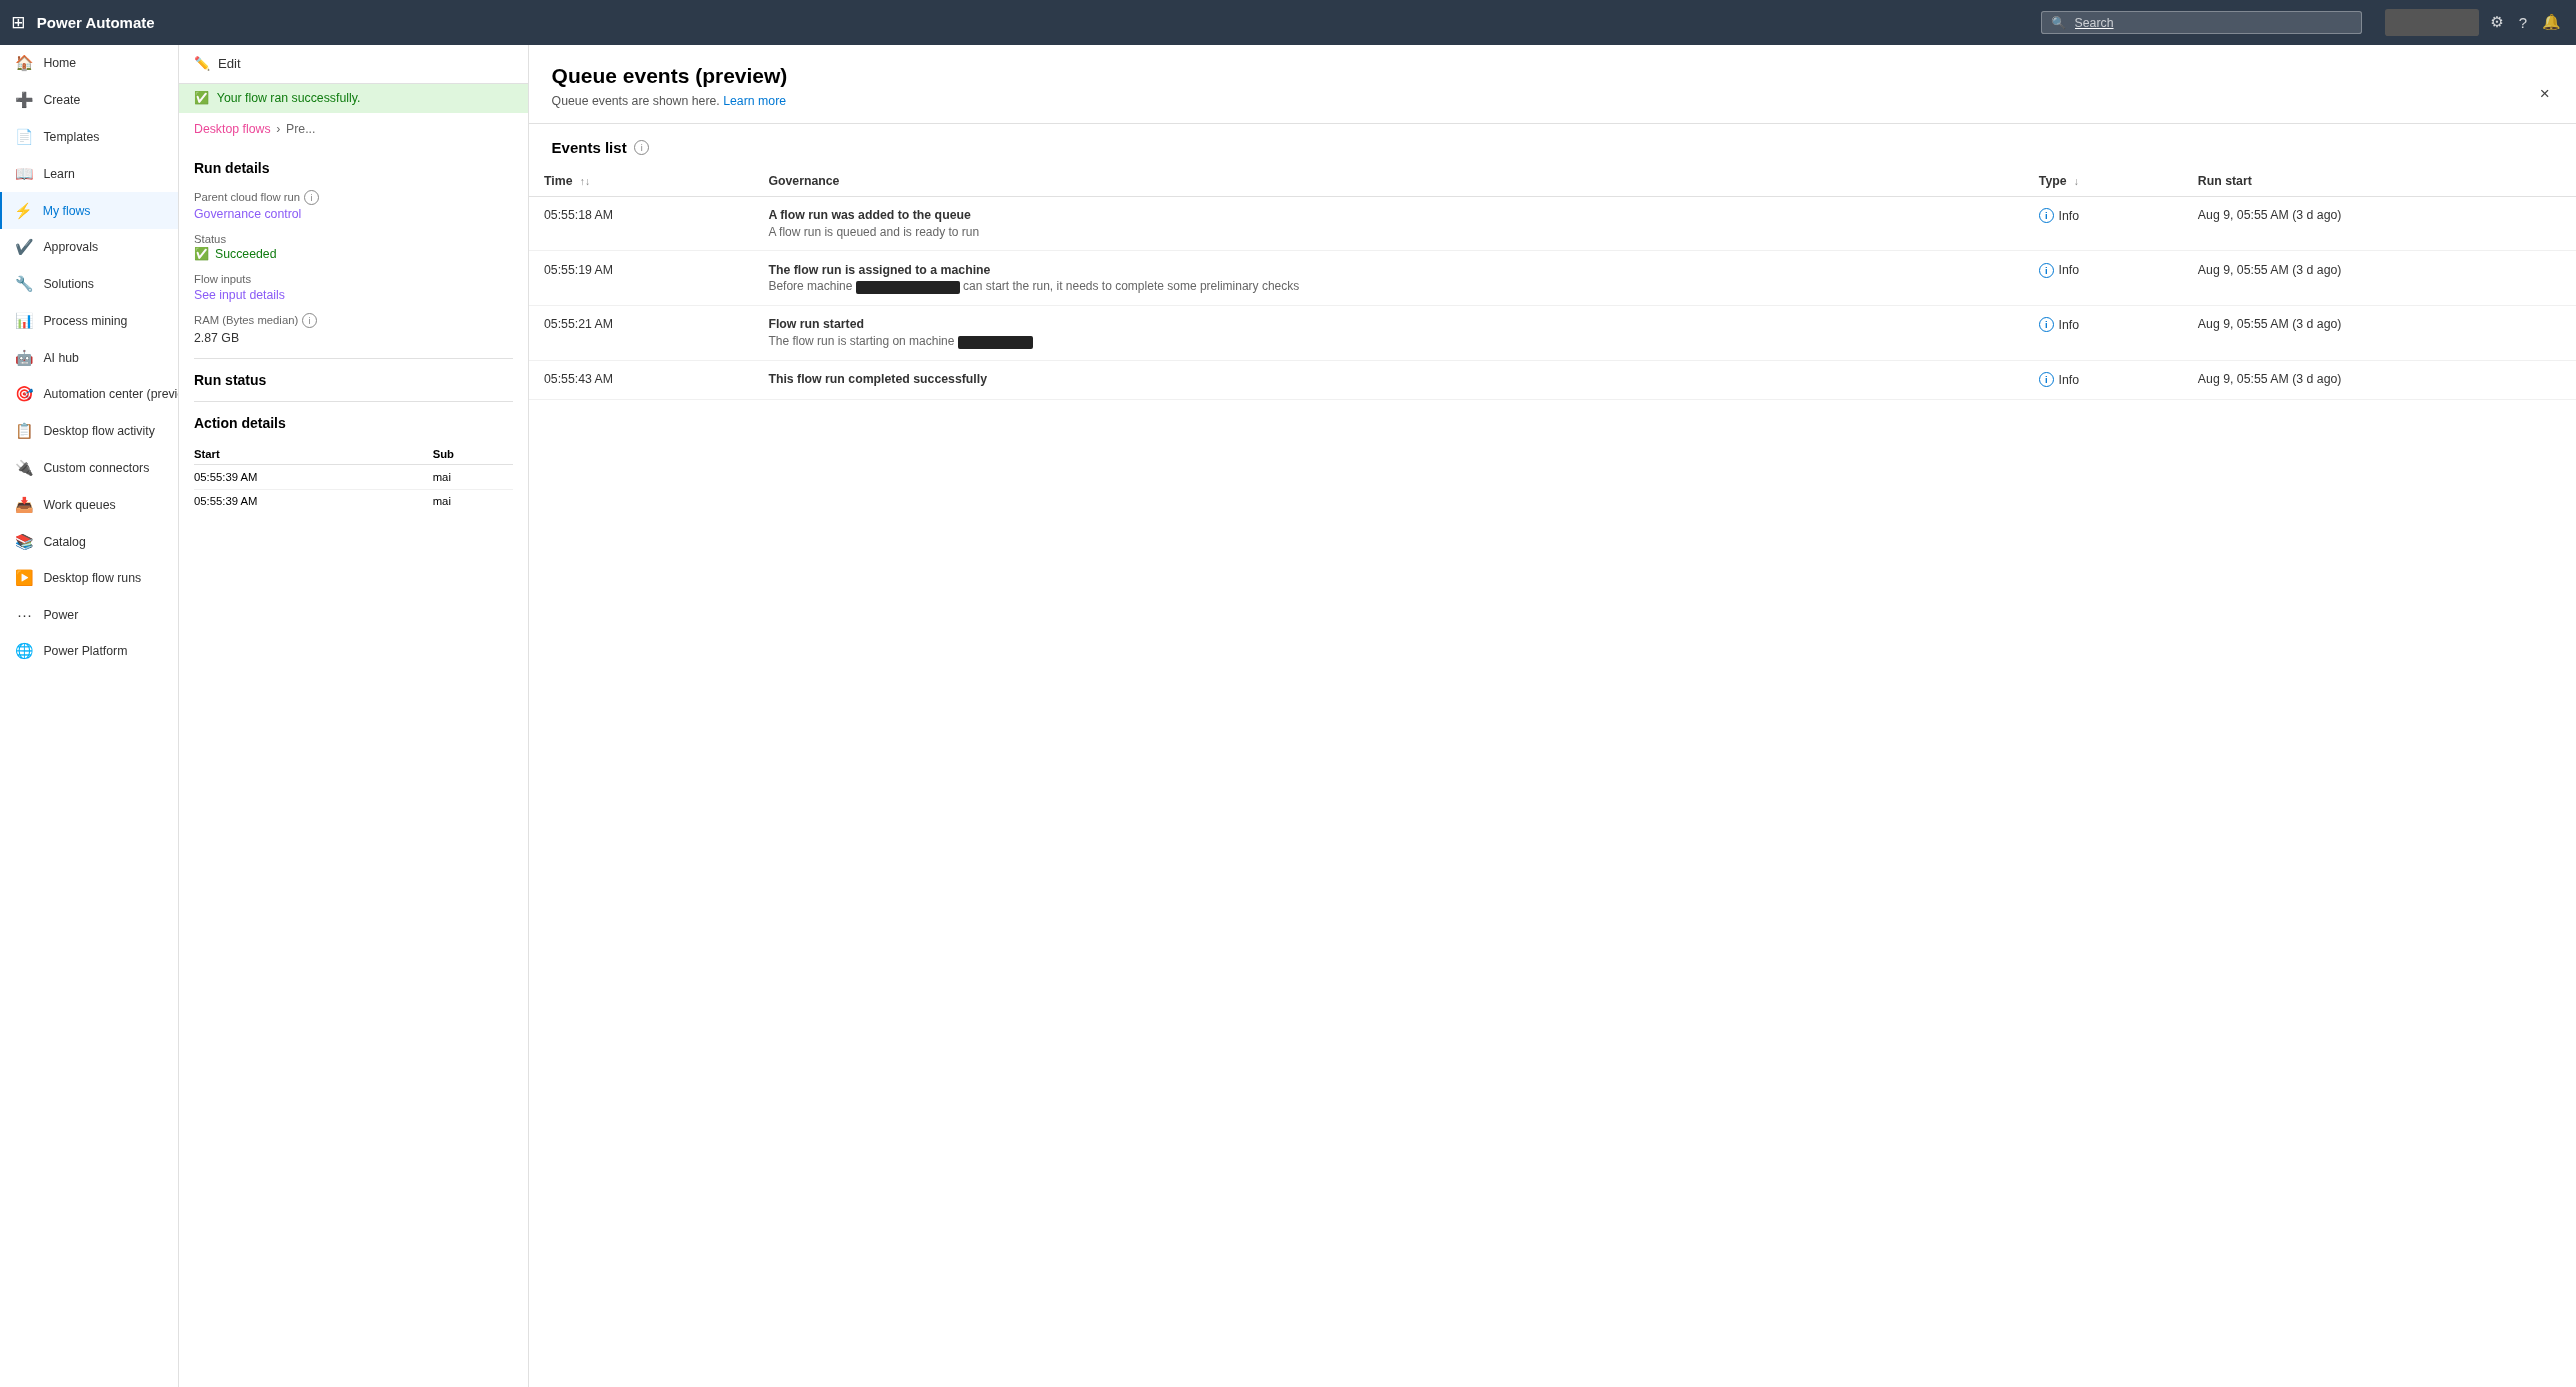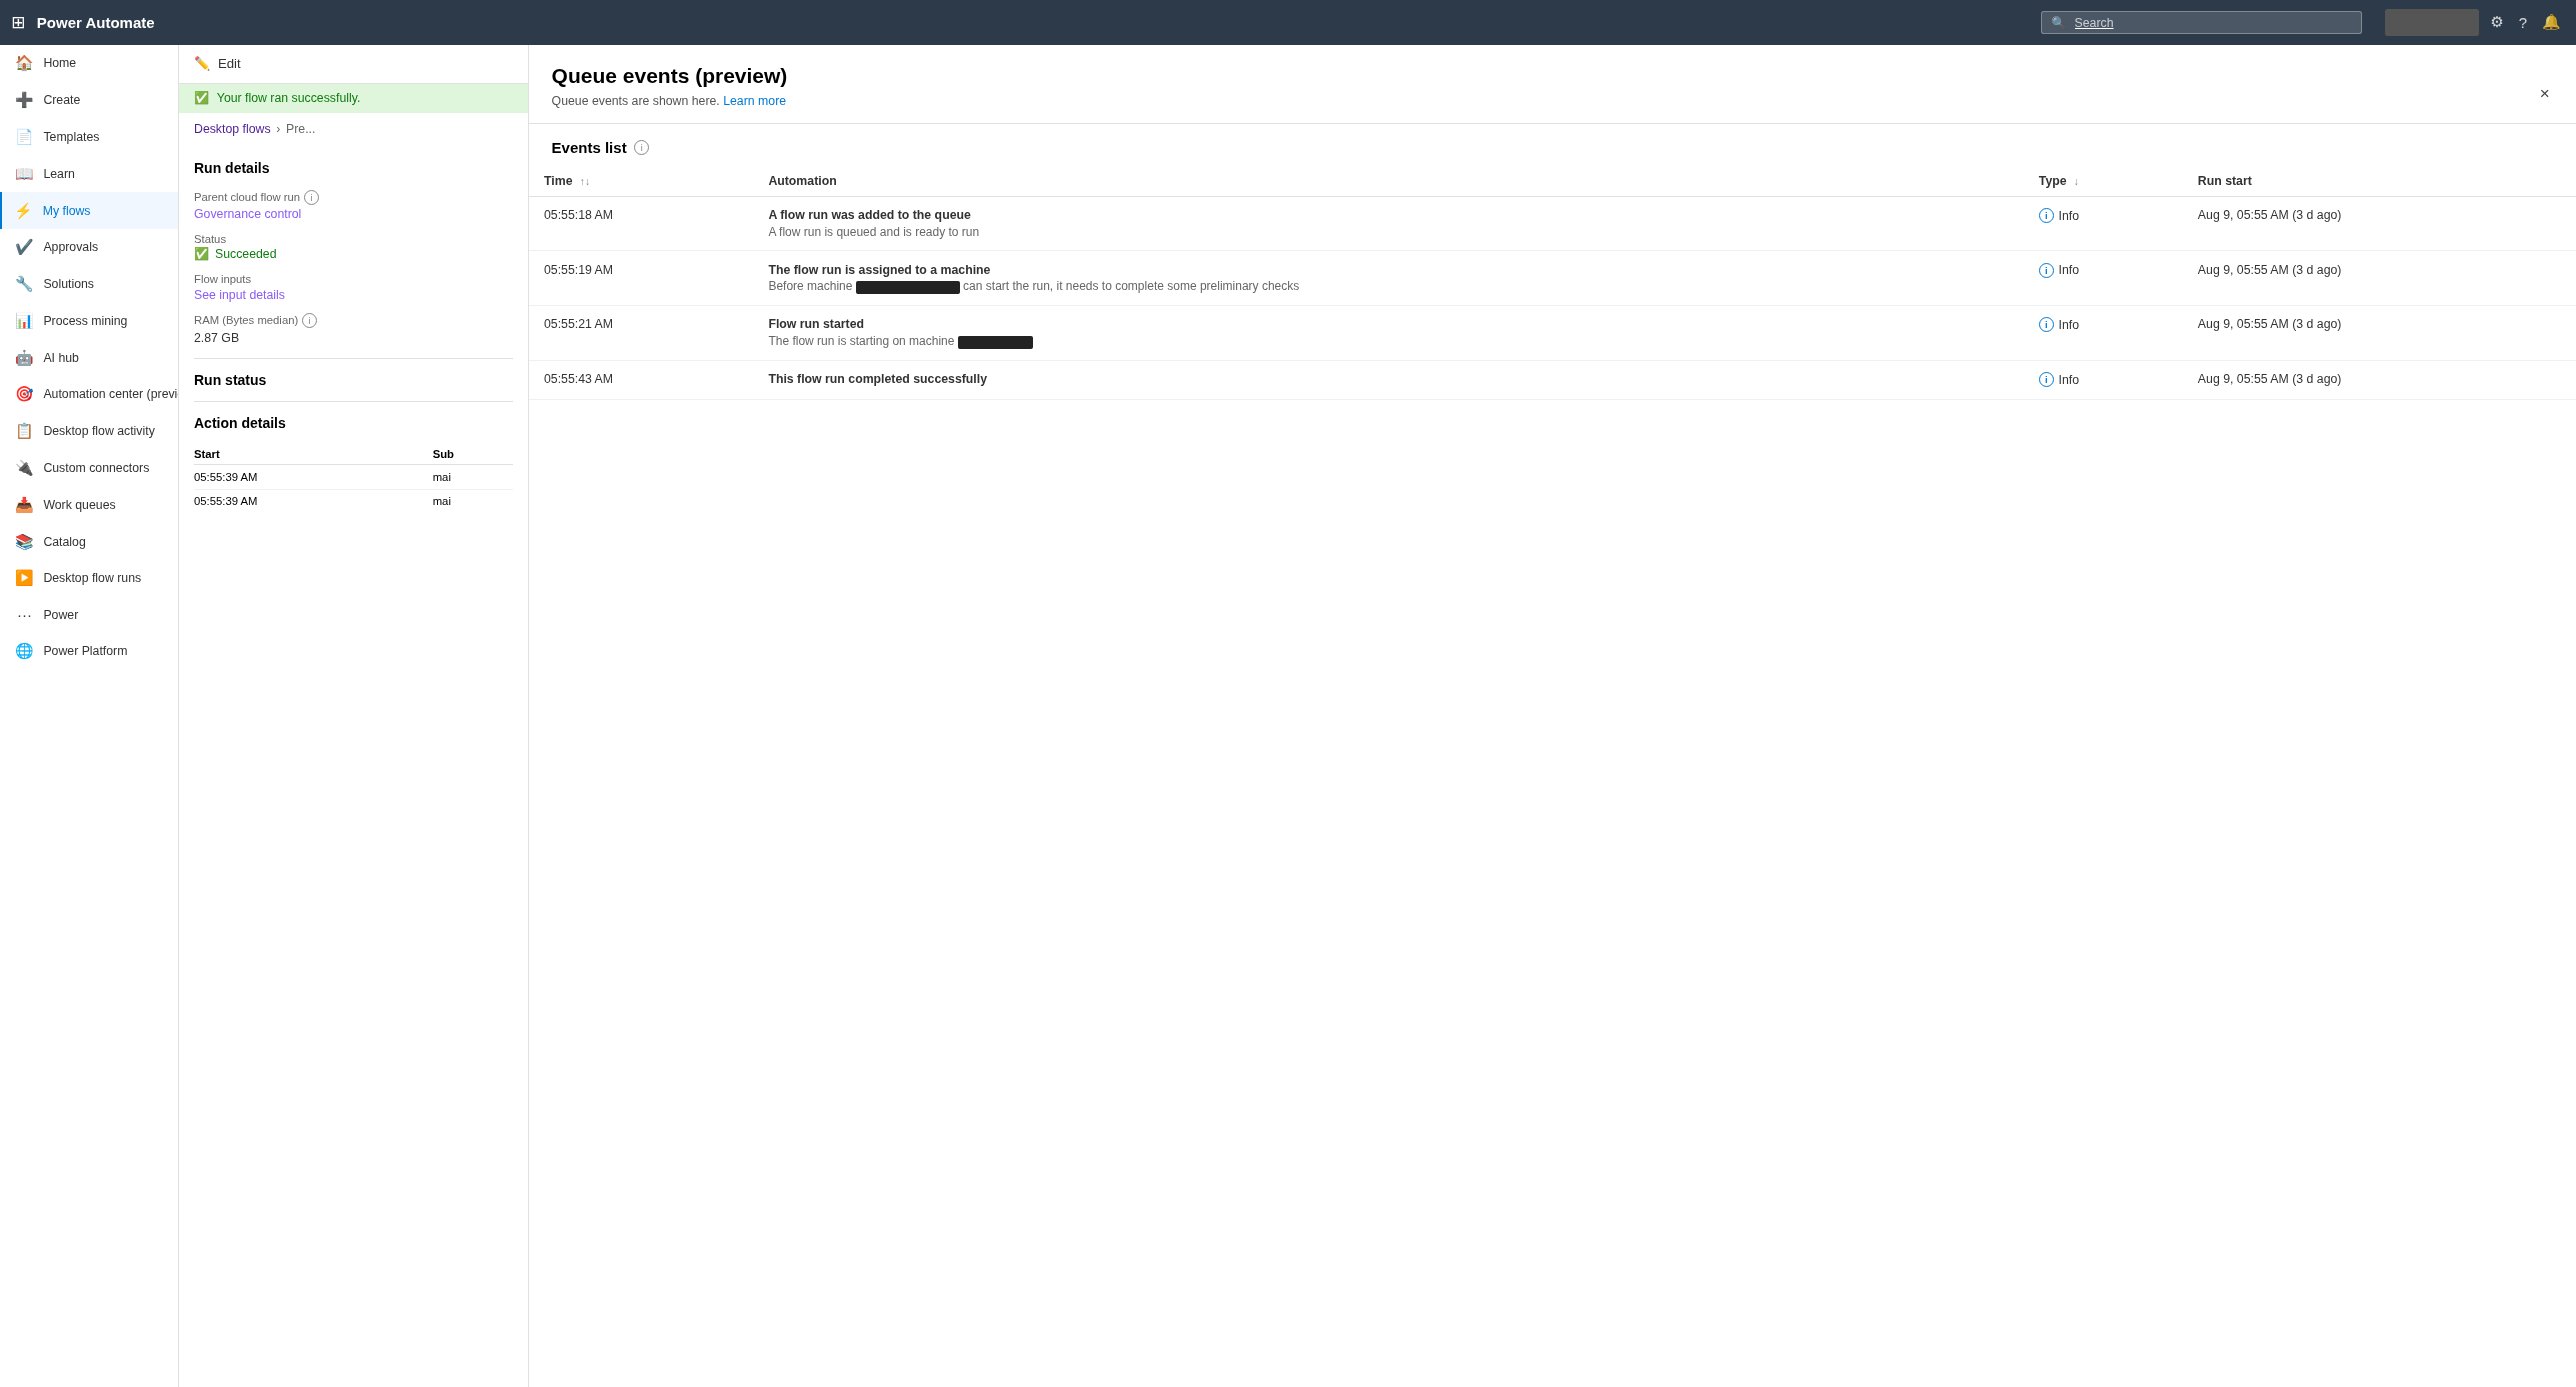--- a/index.html
+++ b/index.html
@@ -102,21 +102,21 @@
       gap: 7.5px;
     }
     .breadcrumb {
       padding: 9.4px 15px;
       font-size: 12.3px;
       color: #666;
       display: flex;
       align-items: center;
       gap: 5.7px;
     }
-    .breadcrumb-link { color: #4c1d95; cursor: pointer; }
+    .breadcrumb-link { color: #ec4899; cursor: pointer; }
     .behind-body { padding: 15px; font-size: 12.3px; }
     .behind-section-title { font-weight: 600; font-size: 14px; margin-bottom: 13.2px; }
     .behind-label { color: #666; font-size: 11.3px; margin-bottom: 2.8px; display: flex; align-items: center; gap: 3.8px; }
     .behind-value { color: #8b5cf6; cursor: pointer; font-size: 12.3px; margin-bottom: 11.3px; }
     .behind-value-plain { font-size: 12.3px; margin-bottom: 11.3px; color: #333; }
     .status-row { display: flex; align-items: center; gap: 5.7px; font-size: 12.3px; color: #107c10; }
     .divider { border: none; border-top: 0.9px solid #e0e0e0; margin: 13.2px 0; }
 
     
     .side-panel {
@@ -389,21 +389,21 @@
           <span class="info-icon">ℹ</span>
         </div>
         <table class="events-table">
           <thead>
             <tr>
               <th>
                 <span>Time</span>
                 <span class="sort-icons">↑↓</span>
               </th>
               <th>
-                <span>Automation</span>
+                <span>Governance</span>
               </th>
               <th>
                 <span>Type</span>
                 <span class="sort-icons">↓</span>
               </th>
               <th>
                 <span>Run start</span>
               </th>
             </tr>
           </thead>

